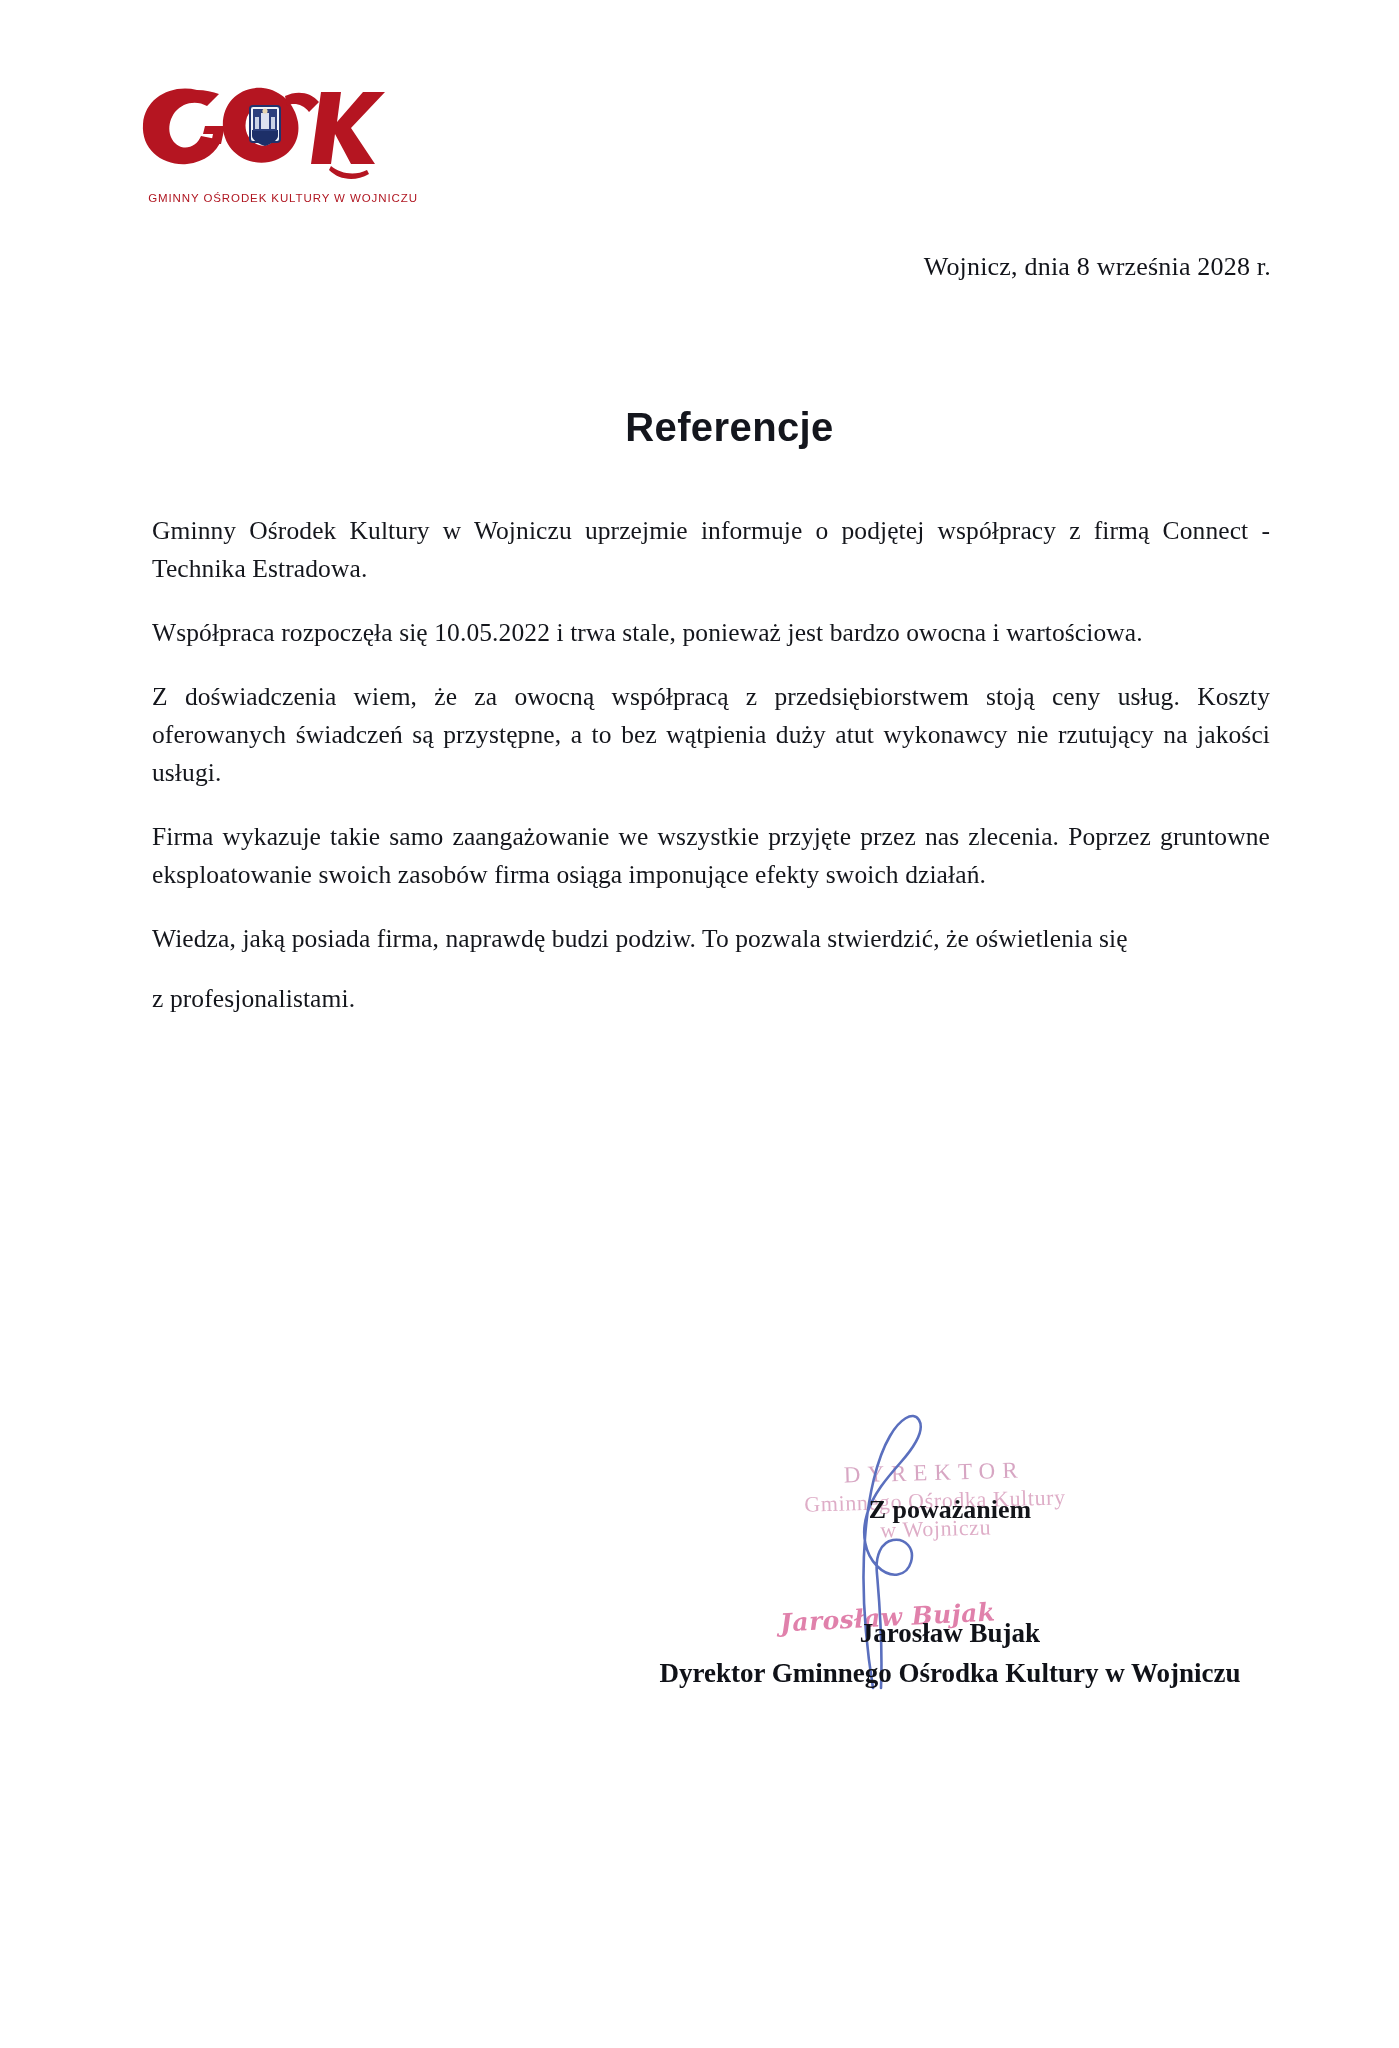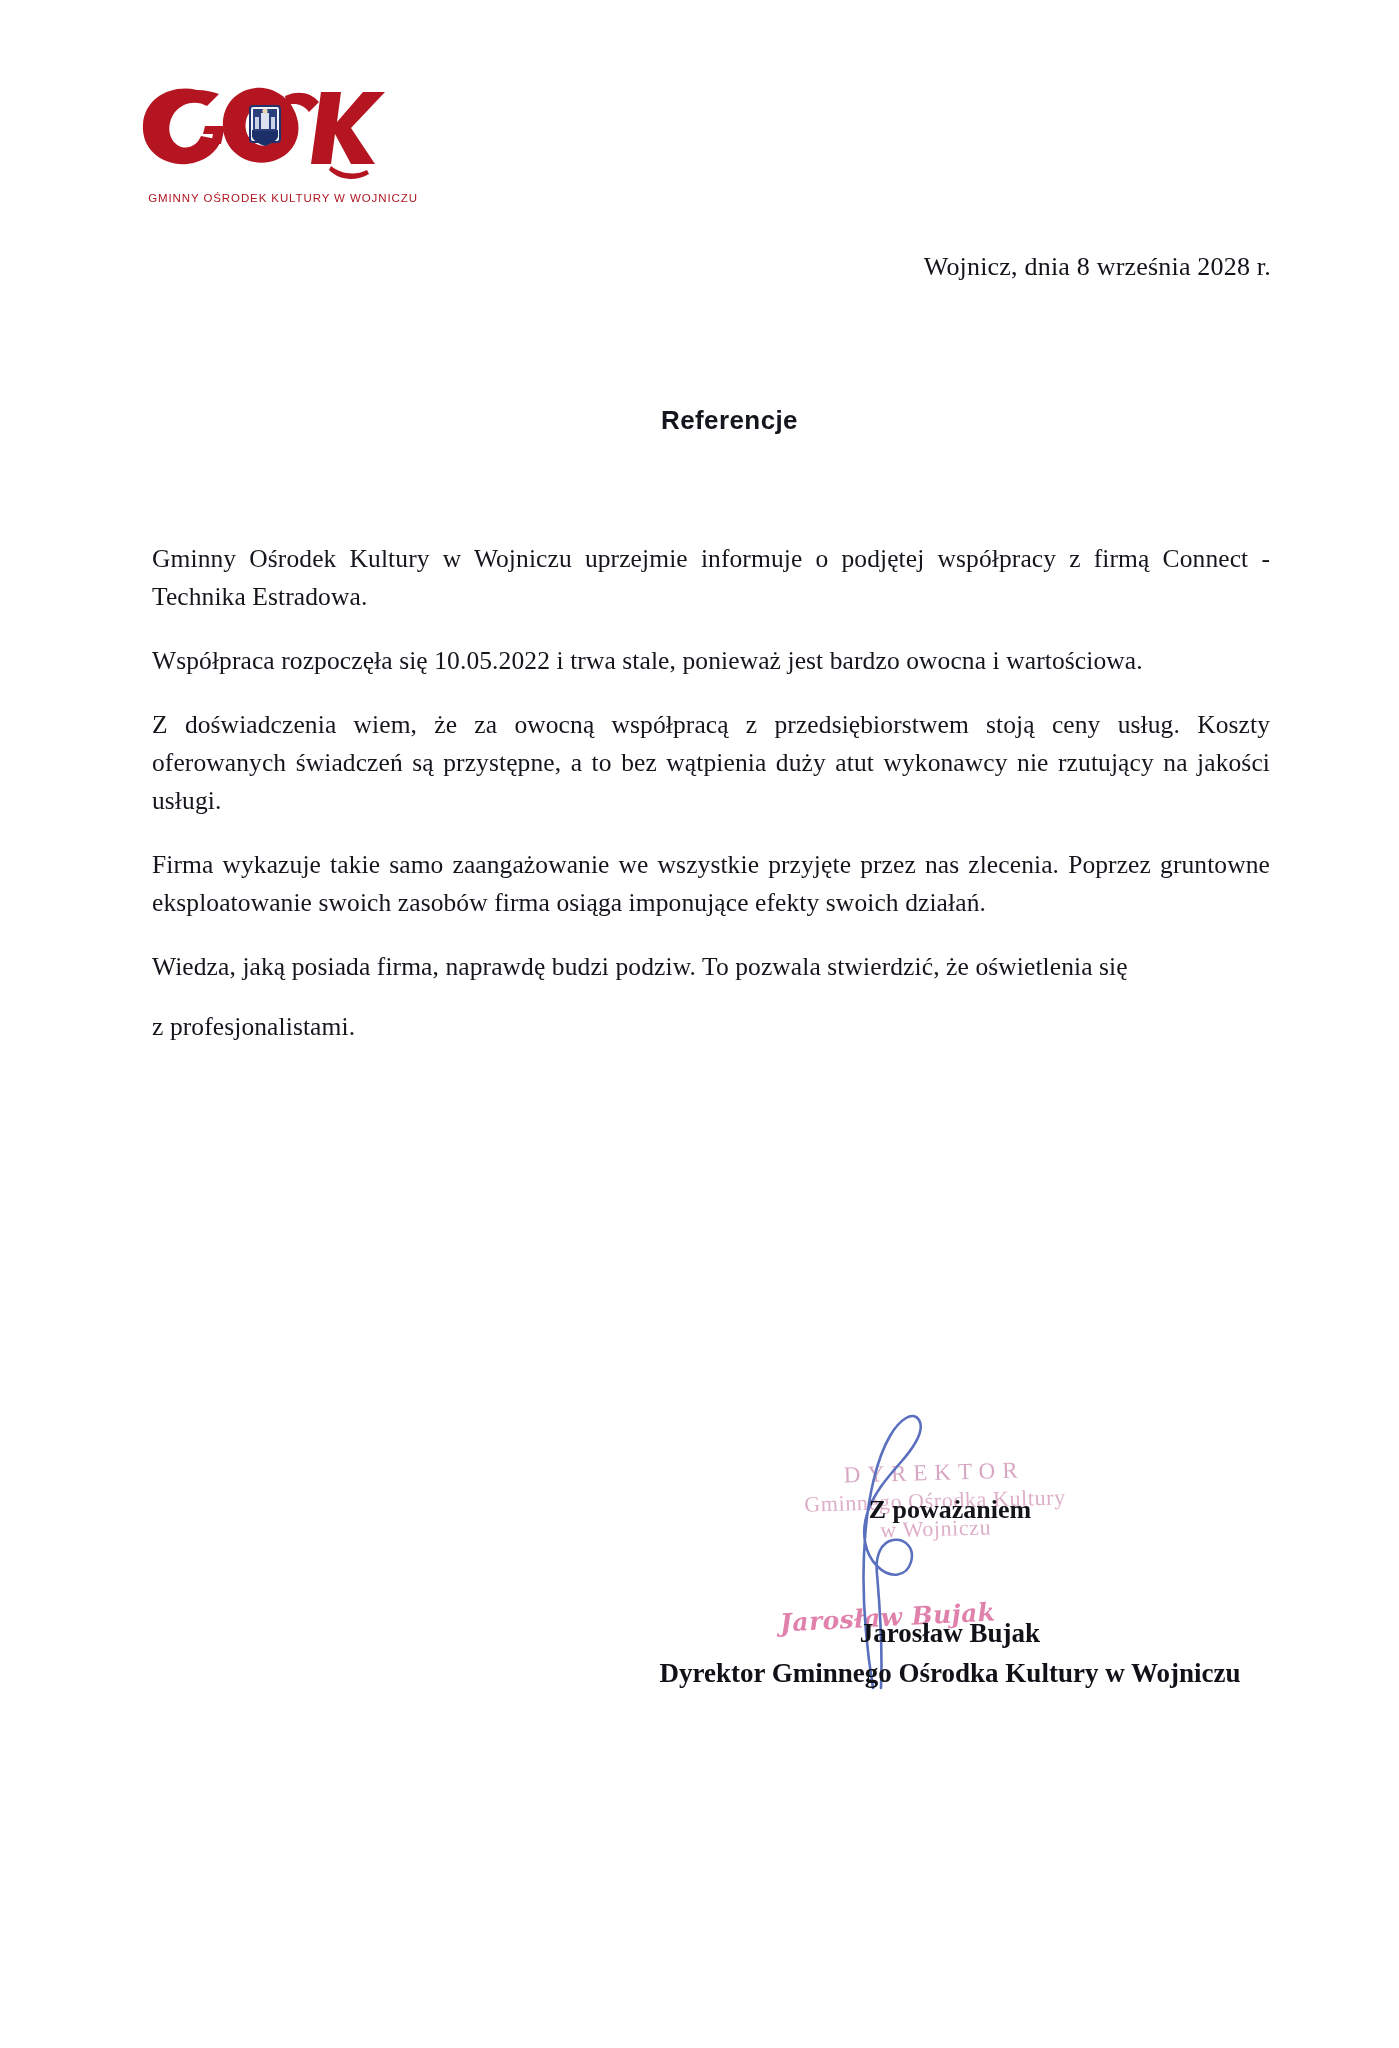--- a/index.html
+++ b/index.html
@@ -68,32 +68,31 @@
   
   .doc-title {
     position: absolute;
     left: 0;
     right: 0;
     top: 405px;
     text-align: center;
     padding-left: 60px;
     font-family: "Liberation Sans", "DejaVu Sans", sans-serif;
     font-weight: bold;
-    font-size: 26px;
+    font-size: 40px;
     letter-spacing: 0.4px;
     color: #14161d;
   }
 
   
   .body-copy {
     position: absolute;
     left: 152px;
     top: 512px;
     width: 1118px;
-    margin-top: 28px;
   }
 
   .para {
     font-size: 25.5px;
     line-height: 38px;
     color: #14161c;
     margin: 0 0 26px 0;
     letter-spacing: 0.1px;
   }
 

